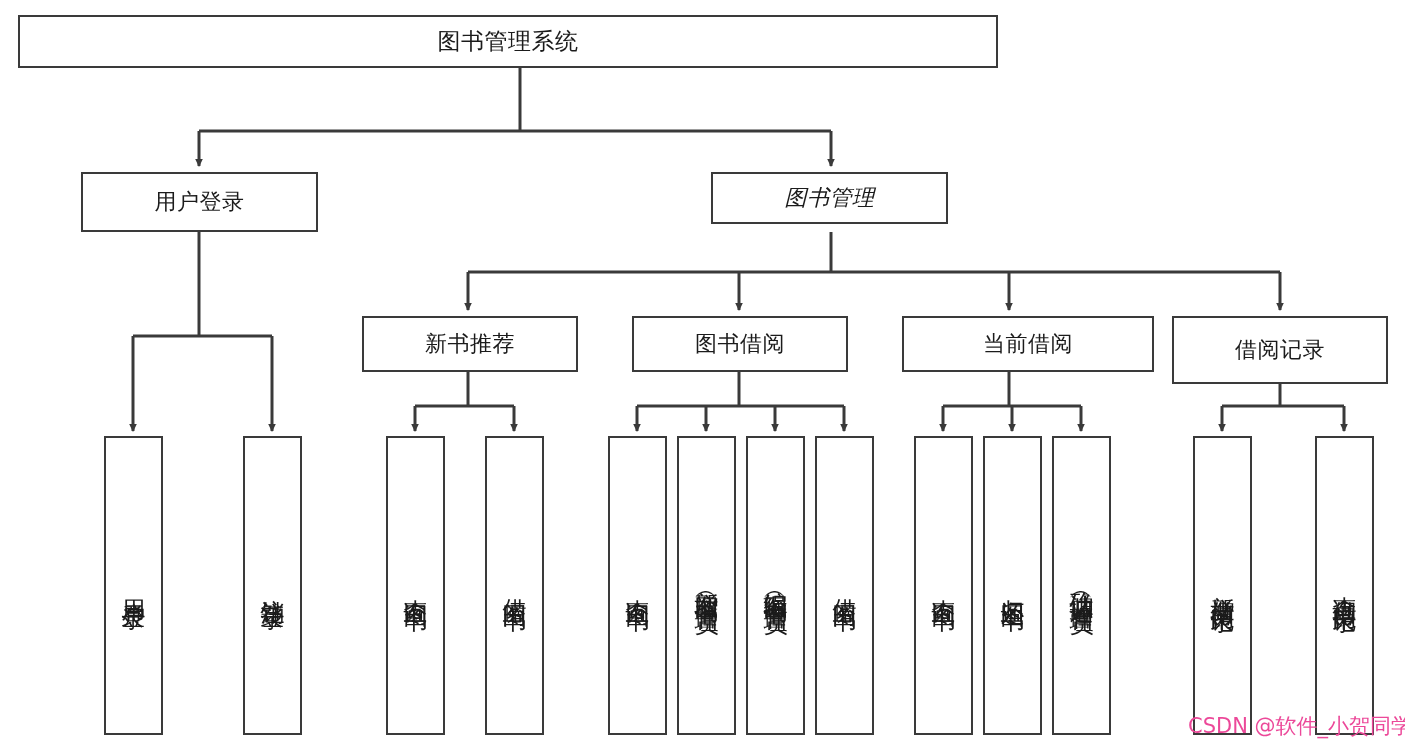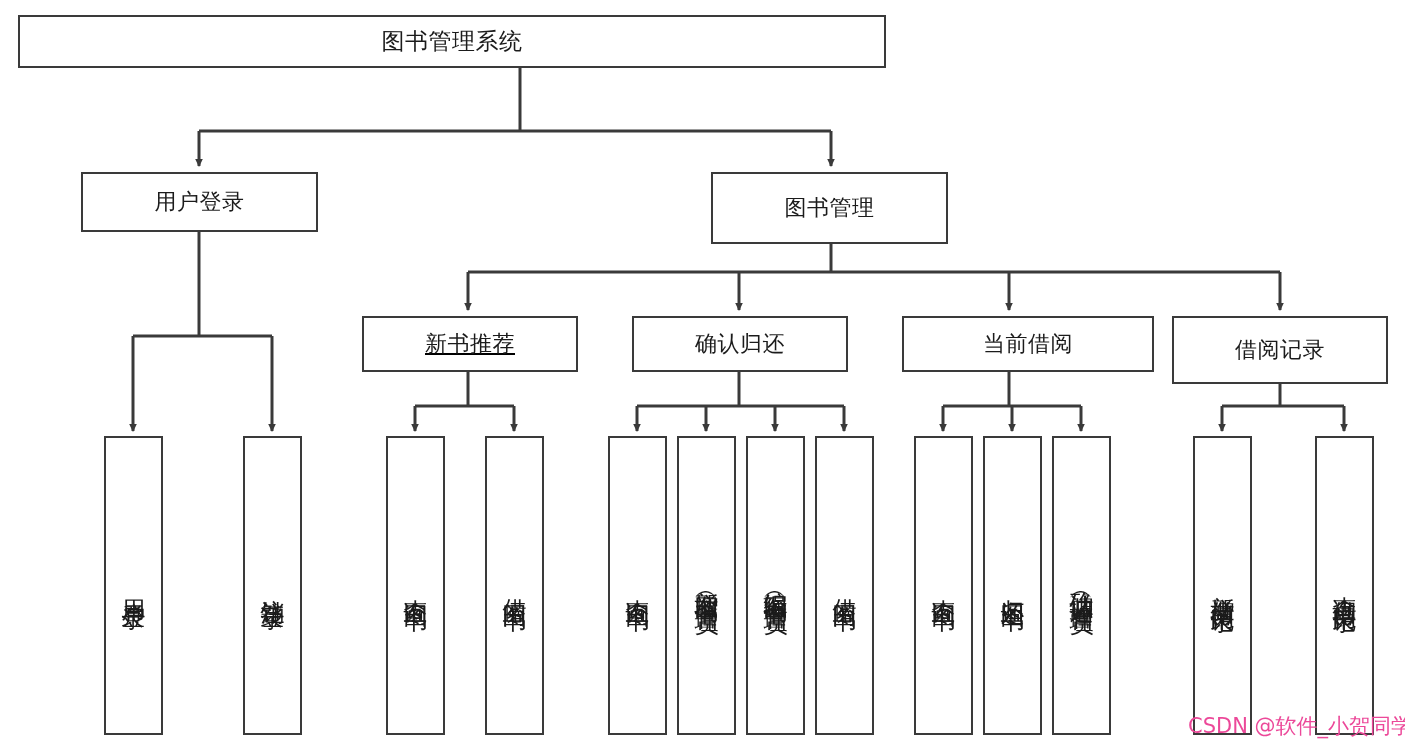--- a/index.html
+++ b/index.html
@@ -121,36 +121,36 @@
       <path d="M1012,406 L1012,431" marker-end="url(#arrowhead)"></path>
       <path d="M1081,406 L1081,431" marker-end="url(#arrowhead)"></path>
 
       <path d="M1280,372 L1280,406"></path>
       <path d="M1222,406 L1344,406"></path>
       <path d="M1222,406 L1222,431" marker-end="url(#arrowhead)"></path>
       <path d="M1344,406 L1344,431" marker-end="url(#arrowhead)"></path>
     </g>
   </svg>
 
-  <div class="node horiz root" style="left:18px; top:15px; width:868px; height:53px;">
+  <div class="node horiz root" style="left:18px; top:15px; width:980px; height:53px;">
     <span class="node-label">图书管理系统</span>
   </div>
 
   <div class="node horiz" style="left:81px; top:172px; width:237px; height:60px;">
     <span class="node-label">用户登录</span>
   </div>
-  <div class="node horiz" style="left:711px; top:172px; width:237px; height:72px;">
+  <div class="node horiz" style="left:711px; top:172px; width:237px; height:52px;font-style:italic;">
     <span class="node-label">图书管理</span>
   </div>
 
-  <div class="node horiz" style="left:362px; top:316px; width:216px; height:56px;text-decoration:underline;">
+  <div class="node horiz" style="left:362px; top:316px; width:216px; height:56px;">
     <span class="node-label">新书推荐</span>
   </div>
   <div class="node horiz" style="left:632px; top:316px; width:216px; height:56px;">
-    <span class="node-label">确认归还</span>
+    <span class="node-label">图书借阅</span>
   </div>
   <div class="node horiz" style="left:902px; top:316px; width:252px; height:56px;">
     <span class="node-label">当前借阅</span>
   </div>
   <div class="node horiz" style="left:1172px; top:316px; width:216px; height:68px;">
     <span class="node-label">借阅记录</span>
   </div>
 
   <div class="node vert" style="left:104px; top:436px; width:59px; height:299px;">
     <span class="node-label">用户登录</span>

